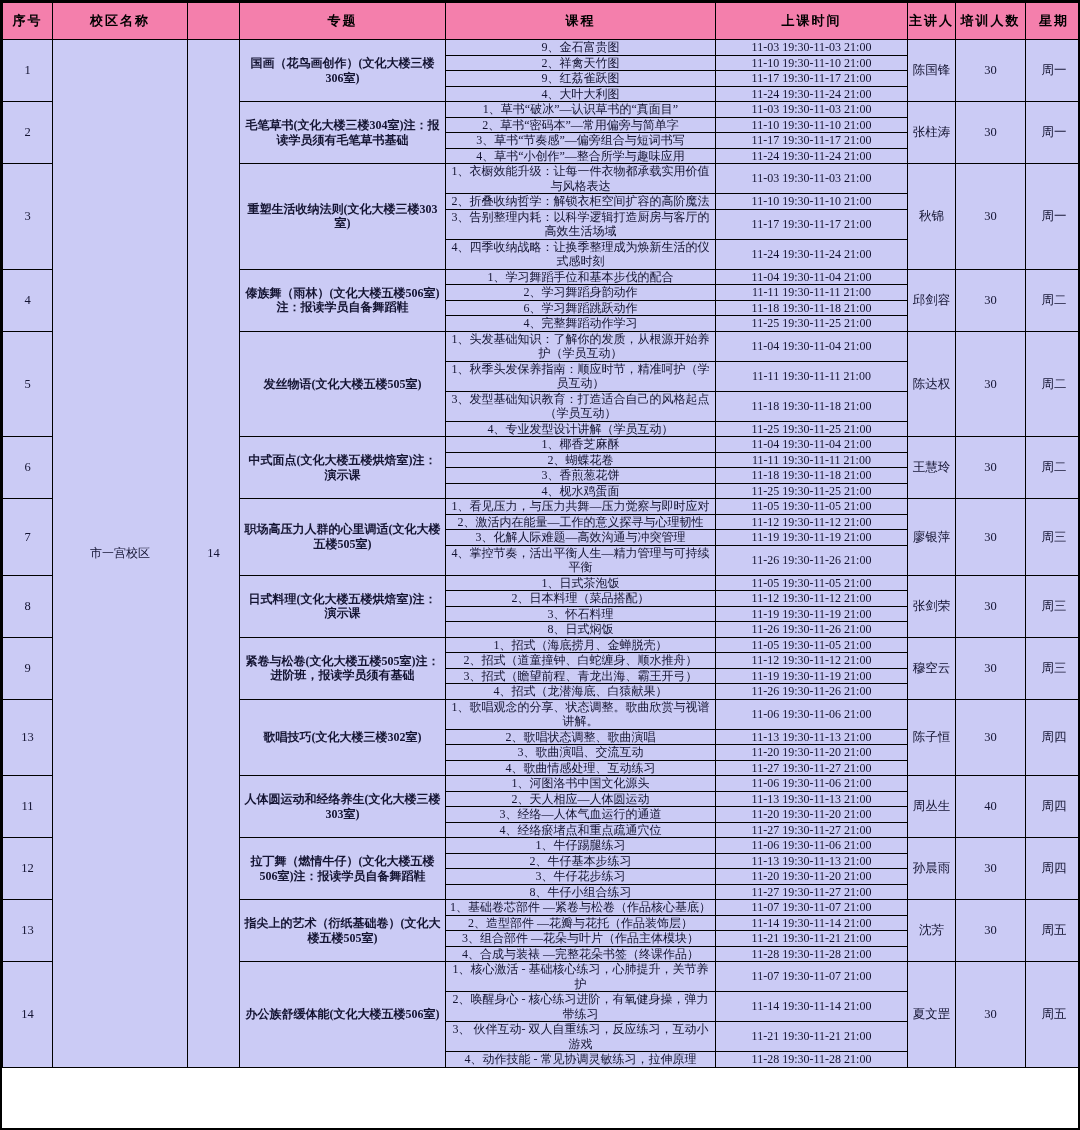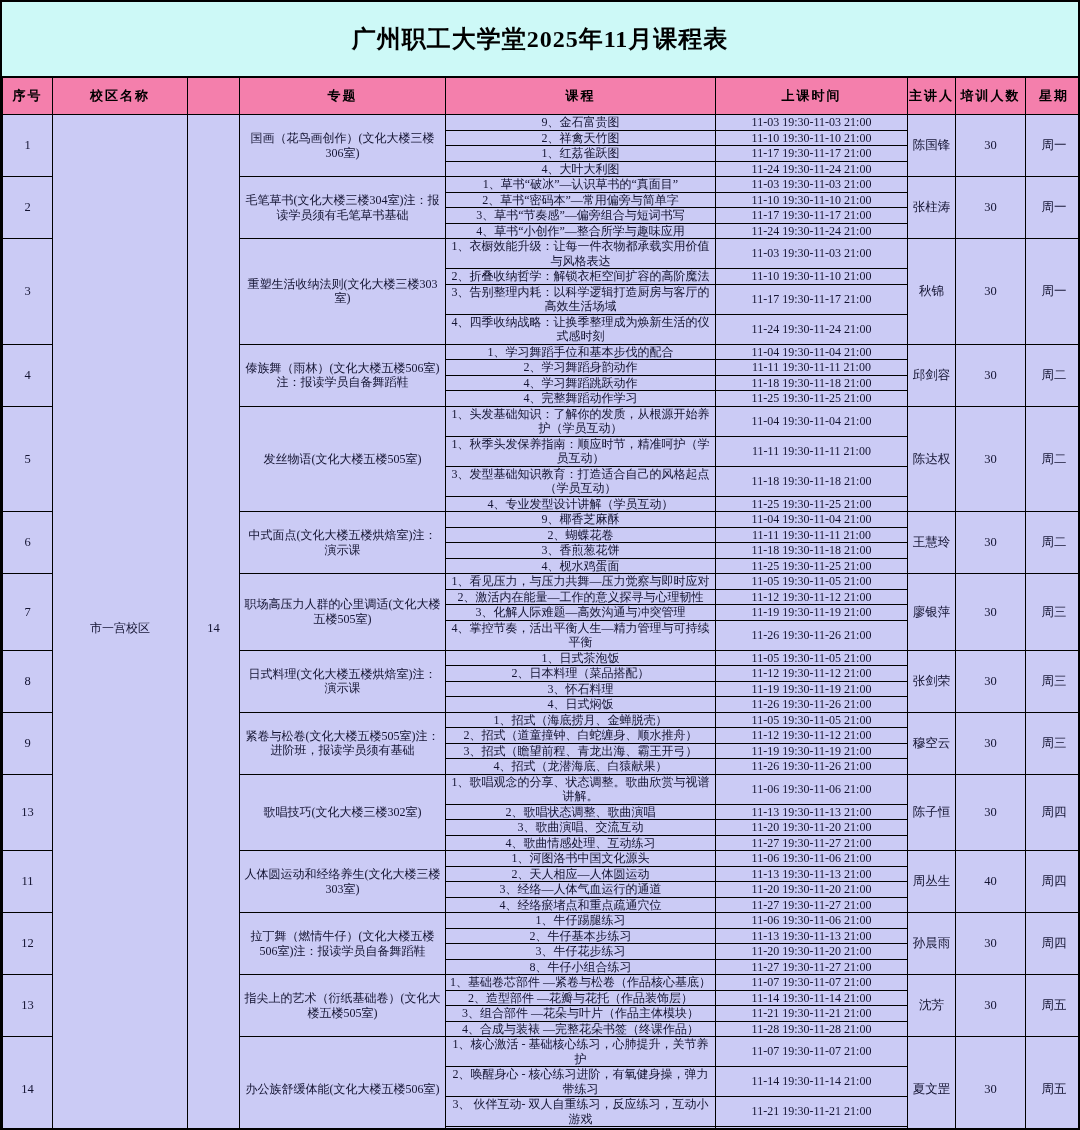--- a/index.html
+++ b/index.html
@@ -23,28 +23,27 @@
   }
   th {
     background:var(--header-bg,#F47FAC); height:37px;
     font-size:13px; font-weight:700; letter-spacing:2px; color:#000;
   }
   td {
     background:var(--cell-bg,#CBCBF5);
     font-size:12px; line-height:14.5px; padding:0 2px;
   }
   .c-course, .c-time { height:15px; }
-  .c-topic { padding:5px 4px; }
+  .c-topic { padding:5px 4px;font-weight:bold; }
   .c-no, .c-count, .c-lect, .c-stu, .c-week { font-size:12.5px; }
 </style>
 </head>
 <body>
 
 <div class="sheet" style="--title-bg: #CDF9F7; --header-bg: #F47FAC; --cell-bg: #CBCBF5;">
-  <div class="title-bar">广州职工大学堂2025年11月课程表</div>
   <table>
     <colgroup>
       <col style="width:50px">
         <col style="width:135px">
         <col style="width:52px">
       <col style="width:206px">
         <col style="width:270px">
         <col style="width:192px">
       <col style="width:48px">
         <col style="width:70px">
@@ -73,21 +72,21 @@
           <td class="c-time">11-03 19:30-11-03 21:00</td>
           <td class="c-lect" rowspan="4">陈国锋</td>
           <td class="c-stu" rowspan="4">30</td>
           <td class="c-week" rowspan="4">周一</td>
         </tr>
         <tr>
           <td class="c-course">2、祥禽天竹图</td>
           <td class="c-time">11-10 19:30-11-10 21:00</td>
         </tr>
         <tr>
-          <td class="c-course">1、红荔雀跃图</td>
+          <td class="c-course">9、红荔雀跃图</td>
           <td class="c-time">11-17 19:30-11-17 21:00</td>
         </tr>
         <tr>
           <td class="c-course">4、大叶大利图</td>
           <td class="c-time">11-24 19:30-11-24 21:00</td>
         </tr>
         <tr>
           <td class="c-no" rowspan="4">2</td>
           <td class="c-topic" rowspan="4">毛笔草书(文化大楼三楼304室)注：报读学员须有毛笔草书基础</td>
           <td class="c-course">1、草书“破冰”—认识草书的“真面目”</td>
@@ -136,21 +135,21 @@
           <td class="c-time">11-04 19:30-11-04 21:00</td>
           <td class="c-lect" rowspan="4">邱剑容</td>
           <td class="c-stu" rowspan="4">30</td>
           <td class="c-week" rowspan="4">周二</td>
         </tr>
         <tr>
           <td class="c-course">2、学习舞蹈身韵动作</td>
           <td class="c-time">11-11 19:30-11-11 21:00</td>
         </tr>
         <tr>
-          <td class="c-course">4、学习舞蹈跳跃动作</td>
+          <td class="c-course">6、学习舞蹈跳跃动作</td>
           <td class="c-time">11-18 19:30-11-18 21:00</td>
         </tr>
         <tr>
           <td class="c-course">4、完整舞蹈动作学习</td>
           <td class="c-time">11-25 19:30-11-25 21:00</td>
         </tr>
         <tr>
           <td class="c-no" rowspan="4">5</td>
           <td class="c-topic" rowspan="4">发丝物语(文化大楼五楼505室)</td>
           <td class="c-course">1、头发基础知识：了解你的发质，从根源开始养护（学员互动）</td>
@@ -167,21 +166,21 @@
           <td class="c-course">3、发型基础知识教育：打造适合自己的风格起点（学员互动）</td>
           <td class="c-time">11-18 19:30-11-18 21:00</td>
         </tr>
         <tr>
           <td class="c-course">4、专业发型设计讲解（学员互动）</td>
           <td class="c-time">11-25 19:30-11-25 21:00</td>
         </tr>
         <tr>
           <td class="c-no" rowspan="4">6</td>
           <td class="c-topic" rowspan="4">中式面点(文化大楼五楼烘焙室)注：演示课</td>
-          <td class="c-course">9、椰香芝麻酥</td>
+          <td class="c-course">1、椰香芝麻酥</td>
           <td class="c-time">11-04 19:30-11-04 21:00</td>
           <td class="c-lect" rowspan="4">王慧玲</td>
           <td class="c-stu" rowspan="4">30</td>
           <td class="c-week" rowspan="4">周二</td>
         </tr>
         <tr>
           <td class="c-course">2、蝴蝶花卷</td>
           <td class="c-time">11-11 19:30-11-11 21:00</td>
         </tr>
         <tr>
@@ -224,21 +223,21 @@
         </tr>
         <tr>
           <td class="c-course">2、日本料理（菜品搭配）</td>
           <td class="c-time">11-12 19:30-11-12 21:00</td>
         </tr>
         <tr>
           <td class="c-course">3、怀石料理</td>
           <td class="c-time">11-19 19:30-11-19 21:00</td>
         </tr>
         <tr>
-          <td class="c-course">4、日式焖饭</td>
+          <td class="c-course">8、日式焖饭</td>
           <td class="c-time">11-26 19:30-11-26 21:00</td>
         </tr>
         <tr>
           <td class="c-no" rowspan="4">9</td>
           <td class="c-topic" rowspan="4">紧卷与松卷(文化大楼五楼505室)注：进阶班，报读学员须有基础</td>
           <td class="c-course">1、招式（海底捞月、金蝉脱壳）</td>
           <td class="c-time">11-05 19:30-11-05 21:00</td>
           <td class="c-lect" rowspan="4">穆空云</td>
           <td class="c-stu" rowspan="4">30</td>
           <td class="c-week" rowspan="4">周三</td>

